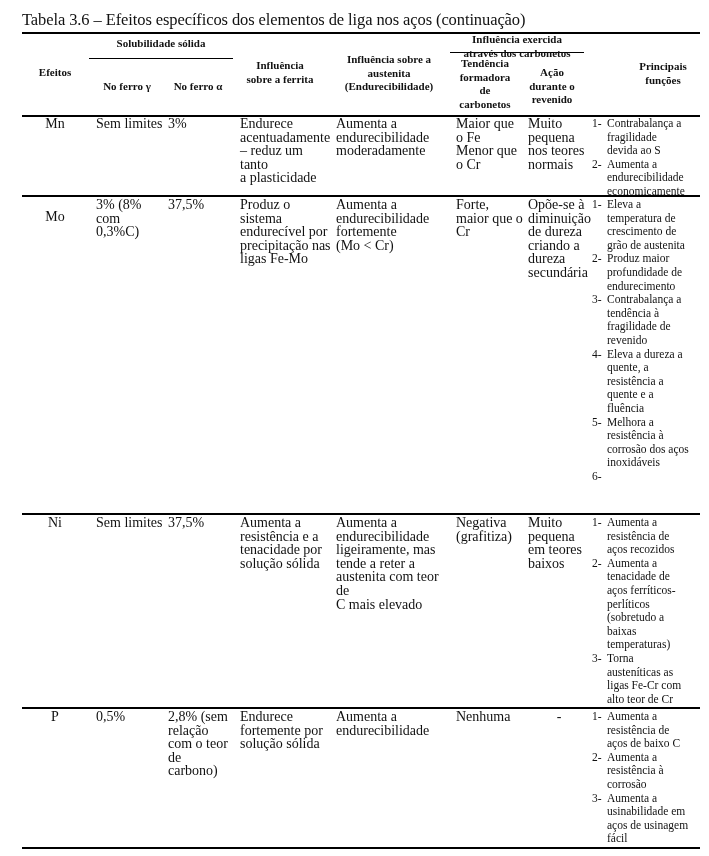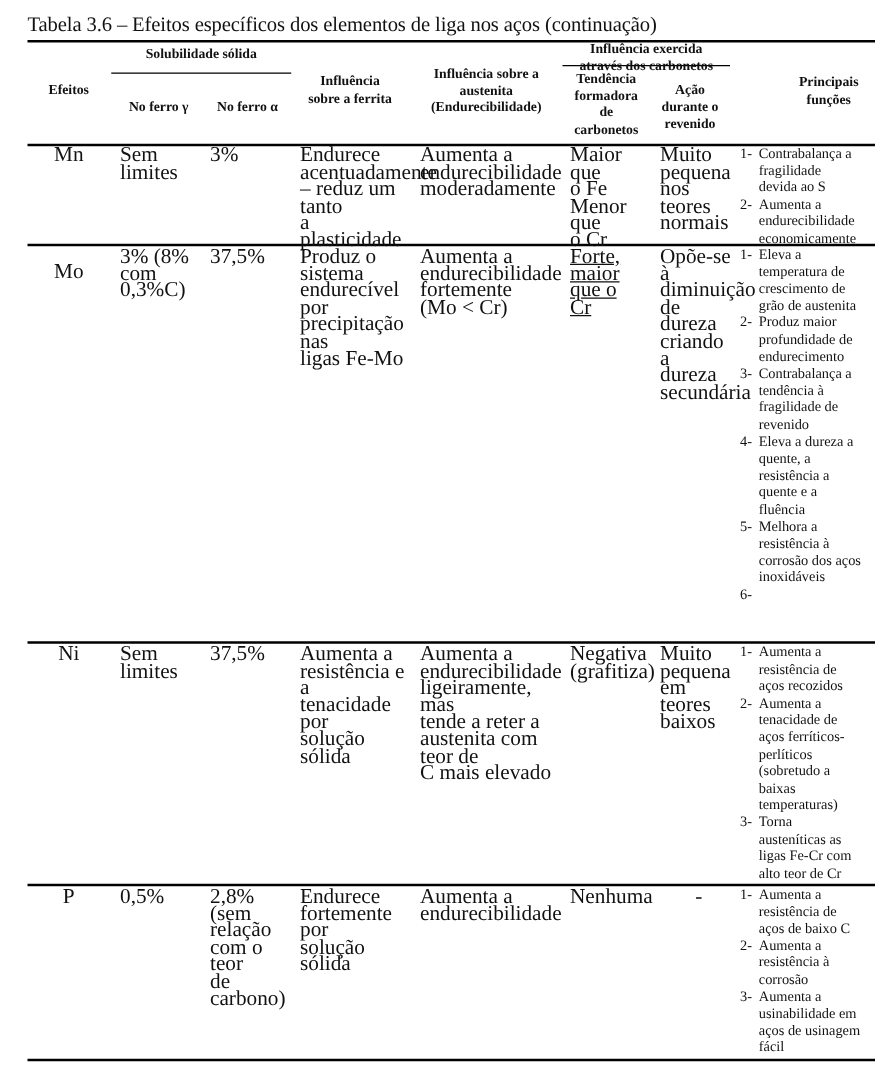--- a/index.html
+++ b/index.html
@@ -1,21 +1,21 @@
 <!DOCTYPE html>
 <html><head>
 <meta charset="utf-8">
 <style>
   html, body { margin:0; padding:0; background:#ffffff; }
   body { width:709px; height:856px; position:relative; overflow:hidden;
          font-family:"Liberation Serif","DejaVu Serif",serif; color:#111; }
   .caption { position:absolute; left:22px; top:10px; font-size:16.5px; letter-spacing:-0.1px; white-space:nowrap; }
   .hline { position:absolute; background:#000; }
   .hdr { position:absolute; font-weight:bold; font-size:11px; text-align:center; line-height:13.5px; }
-  .cell { position:absolute; font-size:17px; line-height:13.6px; white-space:pre-line; }
+  .cell { position:absolute; font-size:14px; line-height:13.6px; white-space:pre-line; }
   .elem { text-align:center; width:66px; left:22px; }
   .list { position:absolute; font-size:11.5px; line-height:13.6px; width:110px; }
   .li { position:relative; padding-left:13px; }
   .li .num { position:absolute; left:-2px; top:0; }
 </style>
 </head>
 <body>
 
 <div>
   <div class="caption">Tabela 3.6 – Efeitos específicos dos elementos de liga nos aços (continuação)</div>
@@ -87,21 +87,21 @@
     <div class="cell" style="left:168px; top:198px; width:66px;">37,5%</div>
     <div class="cell" style="left:240px; top:198px; width:92px;">Produz o
 sistema
 endurecível por
 precipitação nas
 ligas Fe-Mo</div>
     <div class="cell" style="left:336px; top:198px; width:116px;">Aumenta a
 endurecibilidade
 fortemente
 (Mo &lt; Cr)</div>
-    <div class="cell" style="left:456px; top:198px; width:68px;text-decoration:underline;">Forte,
+    <div class="cell" style="left:456px; top:198px; width:68px;">Forte,
 maior que o
 Cr</div>
     <div class="cell" style="left:528px; top:198px; width:62px;">Opõe-se à
 diminuição
 de dureza
 criando a
 dureza
 secundária</div>
     <div class="list" style="left:594px; top:198px;">
       <div class="li"><span class="num">1-</span><span style="white-space:pre-line;text-align:right;">Eleva a

